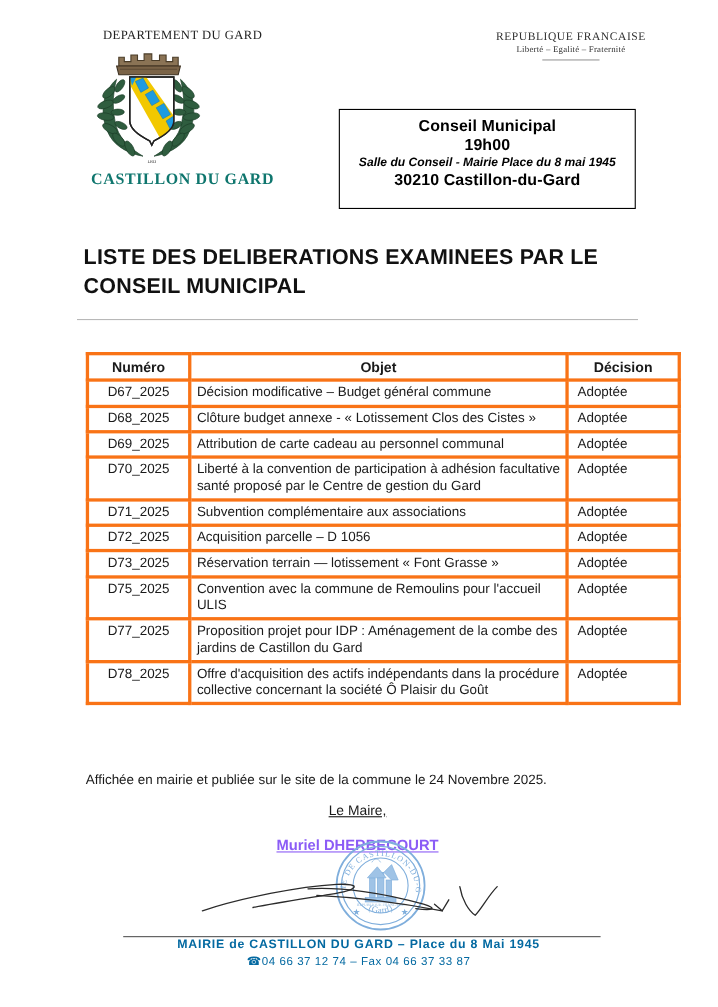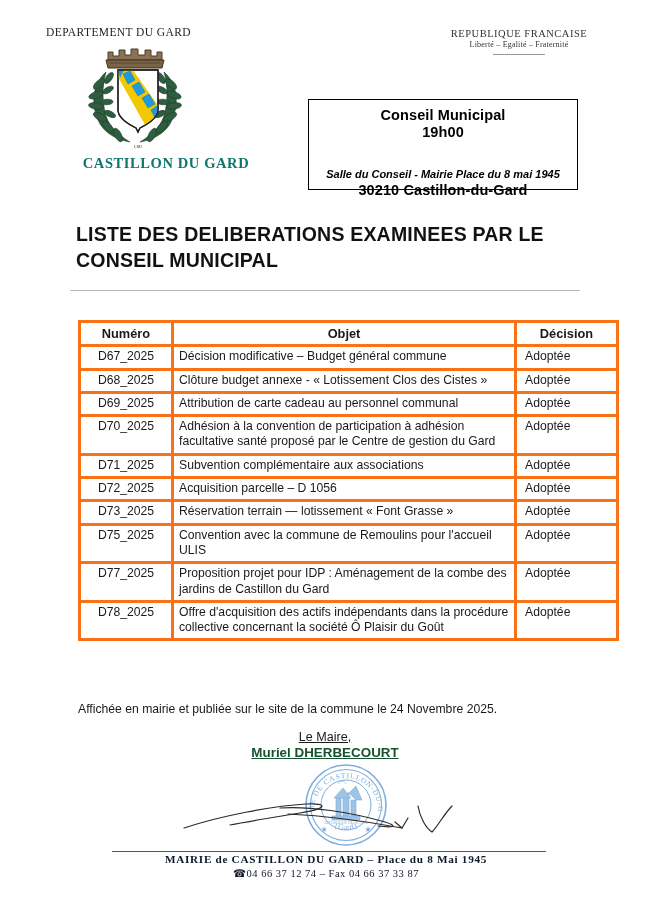--- a/index.html
+++ b/index.html
@@ -22,20 +22,21 @@
     top: 22px;
     left: 0;
     width: 653px;
     height: 165px;
   }
   .dept-label {
     position: absolute;
     left: 46px;
     top: 4px;
     width: 240px;
+    text-align: center;
     font-family: "Liberation Serif", serif;
     font-size: 11.5px;
     letter-spacing: 0.4px;
     color: #222;
   }
   .crest-wrap {
     position: absolute;
     left: 78px;
     top: 22px;
     width: 120px;
@@ -96,21 +97,20 @@
     line-height: 17px;
     letter-spacing: 0.1px;
     color: #000;
   }
   .meeting-box .mb-venue {
     font-weight: bold;
     font-style: italic;
     font-size: 11px;
     line-height: 15px;
     color: #000;
-    margin-top: 26px;
   }
 
   
   .doc-title {
     position: absolute;
     left: 76px;
     top: 221px;
     width: 500px;
     text-align: left;
     font-weight: bold;
@@ -181,22 +181,22 @@
   }
   .sign-role {
     font-size: 12.6px;
     color: #1a1a1a;
     text-decoration: underline;
   }
   .sign-name {
     font-weight: bold;
     font-size: 13.4px;
     text-decoration: underline;
-    color: #14532d;
-    margin-top: 1px;
+    color: #8b5cf6;
+    margin-top: 17px;
   }
   .stamp-wrap {
     position: absolute;
     left: 290px;
     top: 762px;
     width: 112px;
     height: 86px;
   }
   .signature-wrap {
     position: absolute;
@@ -214,22 +214,22 @@
     width: 434px;
     height: 1px;
     background: #555;
   }
   .footer-text {
     position: absolute;
     left: 76px;
     top: 853px;
     width: 500px;
     text-align: center;
-    font-family: Liberation Serif, serif;
-    color: #0f172a;
+    font-family: Liberation Sans, sans-serif;
+    color: #0369a1;
   }
   .footer-text .f1 {
     font-weight: bold;
     font-size: 11.2px;
     letter-spacing: 0.7px;
   }
   .footer-text .f2 {
     font-size: 10.5px;
     letter-spacing: 0.5px;
     margin-top: 2px;
@@ -342,21 +342,21 @@
       <td class="col-obj">Clôture budget annexe - « Lotissement Clos des Cistes »</td>
       <td class="col-dec">Adoptée</td>
     </tr>
     <tr>
       <td class="col-num">D69_2025</td>
       <td class="col-obj">Attribution de carte cadeau au personnel communal</td>
       <td class="col-dec">Adoptée</td>
     </tr>
     <tr>
       <td class="col-num">D70_2025</td>
-      <td class="col-obj">Adhésion à la convention de participation à adhésion facultative santé proposé par le Centre de gestion du Gard</td>
+      <td class="col-obj">Liberté à la convention de participation à adhésion facultative santé proposé par le Centre de gestion du Gard</td>
       <td class="col-dec">Adoptée</td>
     </tr>
     <tr>
       <td class="col-num">D71_2025</td>
       <td class="col-obj">Subvention complémentaire aux associations</td>
       <td class="col-dec">Adoptée</td>
     </tr>
     <tr>
       <td class="col-num">D72_2025</td>
       <td class="col-obj">Acquisition parcelle – D 1056</td>

